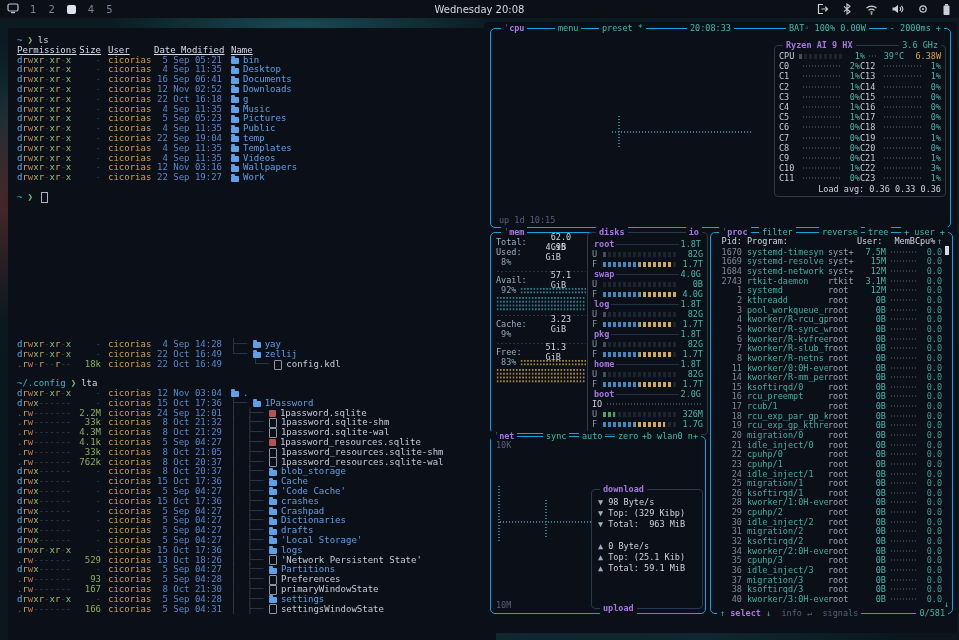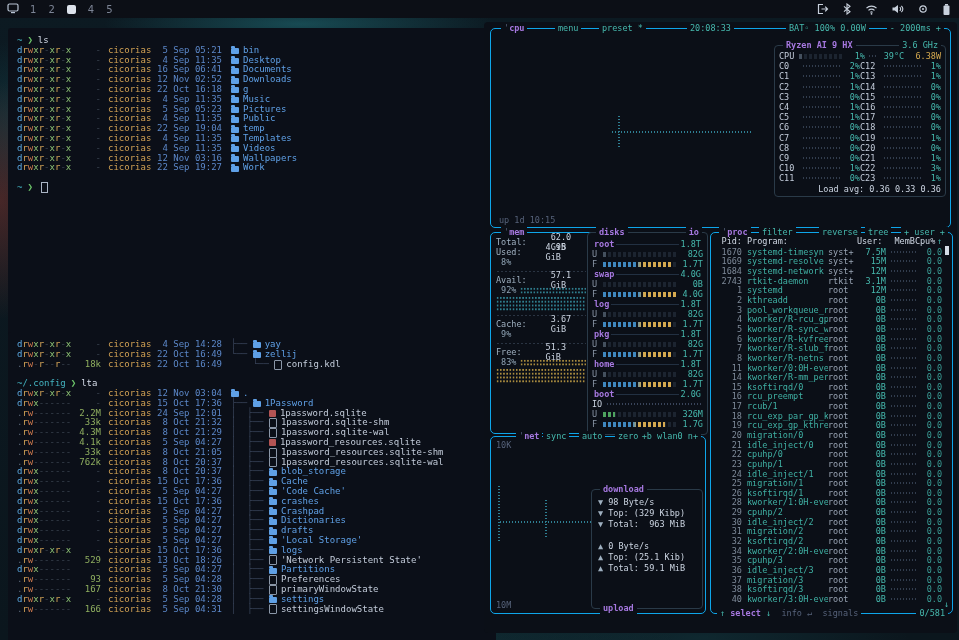--- a/index.html
+++ b/index.html
@@ -128,20 +128,21 @@
           </svg>
       </span>
       <div class="ws" id="workspaces">
           <span class="ws-num">1</span>
           <span class="ws-num">2</span>
           <span class="ws-active"></span>
           <span class="ws-num">4</span>
           <span class="ws-num">5</span>
         </div>
     </div>
+    <div class="clock">Wednesday 20:08</div>
     <div class="tray">
       <span>
           <svg width="13" height="12" viewBox="0 0 13 12">
             <path d="M7 1.5 H2.5 v9 H7" fill="none" stroke="#c8d0dc" stroke-width="1.2"></path>
             <path d="M5.5 6 h6 M9.2 3.7 L11.5 6 L9.2 8.3" fill="none" stroke="#c8d0dc" stroke-width="1.2"></path>
           </svg>
         </span>
       <span>
           <svg width="10" height="12" viewBox="0 0 10 12">
             <path d="M2 3.4 L8 8.8 L5 11 V1 L8 3.2 L2 8.6" fill="none" stroke="#c8d0dc" stroke-width="1.1"></path>
@@ -169,20 +170,21 @@
           <svg width="9" height="13" viewBox="0 0 9 13">
             <rect x="3" y="1" width="3" height="1.6" fill="#c8d0dc"></rect>
             <rect x="1.5" y="2.6" width="6" height="9.4" rx="1" fill="#c8d0dc"></rect>
           </svg>
         </span>
     </div>
   </div>
 
   <div class="term term-top" id="term-top">
       <div class="trow"><span class="p-path">~</span><span class="p-sym">❯</span><span class="p-cmd">ls</span></div>
+      <div class="trow"><span class="col-perm uh">Permissions</span><span class="col-size uh">Size</span><span class="col-user uh">User</span><span class="col-date" style="text-align: left;"><span class="uh">Date Modified</span></span><span class="uh">Name</span></div>
       <div class="trow"><span class="col-perm"><span class="c-d">d</span><span class="c-r">r</span><span class="c-w">w</span><span class="c-x">x</span><span class="c-r">r</span><span class="c-dash">-</span><span class="c-x">x</span><span class="c-r">r</span><span class="c-dash">-</span><span class="c-x">x</span></span><span class="col-size dim">-</span><span class="col-user">cicorias</span><span class="col-date">5 Sep 05:21</span><span class="col-name"><span class="ic ic-folder"></span><span class="n-dir">bin</span></span></div>
       <div class="trow"><span class="col-perm"><span class="c-d">d</span><span class="c-r">r</span><span class="c-w">w</span><span class="c-x">x</span><span class="c-r">r</span><span class="c-dash">-</span><span class="c-x">x</span><span class="c-r">r</span><span class="c-dash">-</span><span class="c-x">x</span></span><span class="col-size dim">-</span><span class="col-user">cicorias</span><span class="col-date">4 Sep 11:35</span><span class="col-name"><span class="ic ic-folder"></span><span class="n-dir">Desktop</span></span></div>
       <div class="trow"><span class="col-perm"><span class="c-d">d</span><span class="c-r">r</span><span class="c-w">w</span><span class="c-x">x</span><span class="c-r">r</span><span class="c-dash">-</span><span class="c-x">x</span><span class="c-r">r</span><span class="c-dash">-</span><span class="c-x">x</span></span><span class="col-size dim">-</span><span class="col-user">cicorias</span><span class="col-date">16 Sep 06:41</span><span class="col-name"><span class="ic ic-folder"></span><span class="n-dir">Documents</span></span></div>
       <div class="trow"><span class="col-perm"><span class="c-d">d</span><span class="c-r">r</span><span class="c-w">w</span><span class="c-x">x</span><span class="c-r">r</span><span class="c-dash">-</span><span class="c-x">x</span><span class="c-r">r</span><span class="c-dash">-</span><span class="c-x">x</span></span><span class="col-size dim">-</span><span class="col-user">cicorias</span><span class="col-date">12 Nov 02:52</span><span class="col-name"><span class="ic ic-folder"></span><span class="n-dir">Downloads</span></span></div>
       <div class="trow"><span class="col-perm"><span class="c-d">d</span><span class="c-r">r</span><span class="c-w">w</span><span class="c-x">x</span><span class="c-r">r</span><span class="c-dash">-</span><span class="c-x">x</span><span class="c-r">r</span><span class="c-dash">-</span><span class="c-x">x</span></span><span class="col-size dim">-</span><span class="col-user">cicorias</span><span class="col-date">22 Oct 16:18</span><span class="col-name"><span class="ic ic-folder"></span><span class="n-dir">g</span></span></div>
       <div class="trow"><span class="col-perm"><span class="c-d">d</span><span class="c-r">r</span><span class="c-w">w</span><span class="c-x">x</span><span class="c-r">r</span><span class="c-dash">-</span><span class="c-x">x</span><span class="c-r">r</span><span class="c-dash">-</span><span class="c-x">x</span></span><span class="col-size dim">-</span><span class="col-user">cicorias</span><span class="col-date">4 Sep 11:35</span><span class="col-name"><span class="ic ic-folder"></span><span class="n-dir">Music</span></span></div>
       <div class="trow"><span class="col-perm"><span class="c-d">d</span><span class="c-r">r</span><span class="c-w">w</span><span class="c-x">x</span><span class="c-r">r</span><span class="c-dash">-</span><span class="c-x">x</span><span class="c-r">r</span><span class="c-dash">-</span><span class="c-x">x</span></span><span class="col-size dim">-</span><span class="col-user">cicorias</span><span class="col-date">5 Sep 05:23</span><span class="col-name"><span class="ic ic-folder"></span><span class="n-dir">Pictures</span></span></div>
       <div class="trow"><span class="col-perm"><span class="c-d">d</span><span class="c-r">r</span><span class="c-w">w</span><span class="c-x">x</span><span class="c-r">r</span><span class="c-dash">-</span><span class="c-x">x</span><span class="c-r">r</span><span class="c-dash">-</span><span class="c-x">x</span></span><span class="col-size dim">-</span><span class="col-user">cicorias</span><span class="col-date">4 Sep 11:35</span><span class="col-name"><span class="ic ic-folder"></span><span class="n-dir">Public</span></span></div>
       <div class="trow"><span class="col-perm"><span class="c-d">d</span><span class="c-r">r</span><span class="c-w">w</span><span class="c-x">x</span><span class="c-r">r</span><span class="c-dash">-</span><span class="c-x">x</span><span class="c-r">r</span><span class="c-dash">-</span><span class="c-x">x</span></span><span class="col-size dim">-</span><span class="col-user">cicorias</span><span class="col-date">22 Sep 19:04</span><span class="col-name"><span class="ic ic-folder"></span><span class="n-dir">temp</span></span></div>
       <div class="trow"><span class="col-perm"><span class="c-d">d</span><span class="c-r">r</span><span class="c-w">w</span><span class="c-x">x</span><span class="c-r">r</span><span class="c-dash">-</span><span class="c-x">x</span><span class="c-r">r</span><span class="c-dash">-</span><span class="c-x">x</span></span><span class="col-size dim">-</span><span class="col-user">cicorias</span><span class="col-date">4 Sep 11:35</span><span class="col-name"><span class="ic ic-folder"></span><span class="n-dir">Templates</span></span></div>
@@ -418,21 +420,21 @@
             <span class="memval">57.1 GiB</span>
           </div>
           <div class="pctrow">
             <span class="pct"> 92%</span>
             <div class="brline br-teal"></div>
           </div>
           <div class="brfill br-teal"></div>
           <div class="memdiv"></div>
           <div class="memrow">
             <span class="memlbl">Cache:</span>
-            <span class="memval">3.67 GiB</span>
+            <span class="memval">3.23 GiB</span>
           </div>
           <div class="pctrow">
             <span class="pct"> 9%</span>
           </div>
           <div class="memdiv"></div>
           <div class="memrow">
             <span class="memlbl">Free:</span>
             <span class="memval">51.3 GiB</span>
           </div>
           <div class="pctrow">
@@ -554,21 +556,21 @@
               <span class="uf">F</span>
               <div class="meter">
                 <div class="mf mf-grad" style="width: 85%;"></div>
               </div>
               <span class="ufval">1.7G</span>
             </div>
           </div>
         </div>
       </div>
     <div class="panel net-box" id="net-box">
-        <span class="blabel" style="left: 25px;"><span class="dimt">'</span><span class="purple">net</span></span>
+        <span class="blabel" style="left: 0;"><span class="dimt">'</span><span class="purple">net</span></span>
         <span class="blabel" style="left: 52px;"><span class="teal">sync</span></span>
         <span class="blabel" style="left: 88px;"><span class="teal">auto</span></span>
         <span class="blabel" style="left: 124px;"><span class="teal">zero</span></span>
         <span class="blabel" style="right: 4px;"><span class="teal">+b wlan0 n+</span></span>
         <div class="netscale" style="left: 5px; top: 3px;">10K</div>
         <div class="netscale" style="left: 5px; bottom: 3px;">10M</div>
         <div class="graph-h" style="left: 8px; top: 84px; width: 165px;"></div>
         <div class="graph-v" style="left: 7px; top: 48px; height: 58px;"></div>
         <div class="graph-v" style="left: 54px; top: 62px; height: 40px;"></div>
         <div class="subpanel dlbox">

